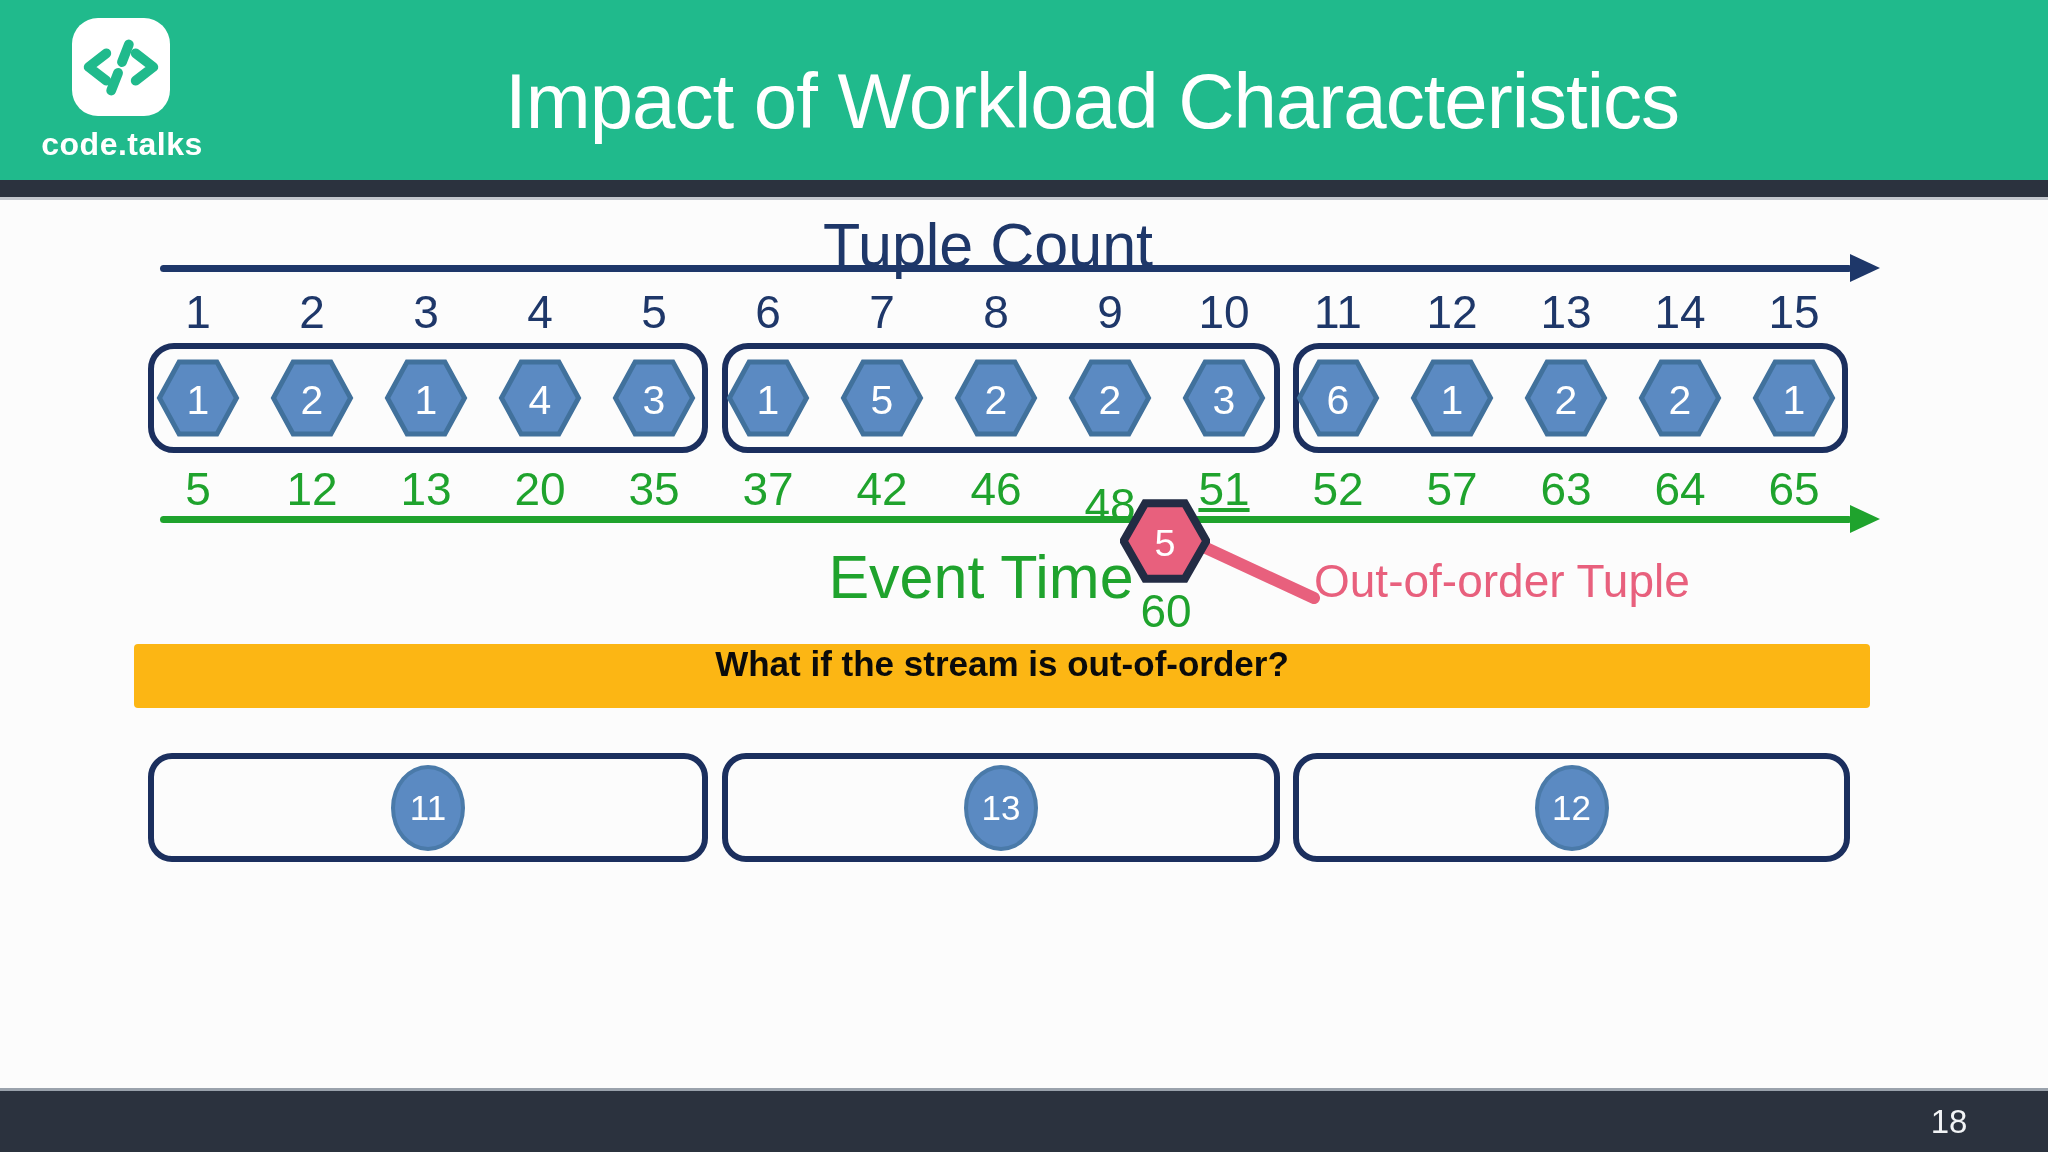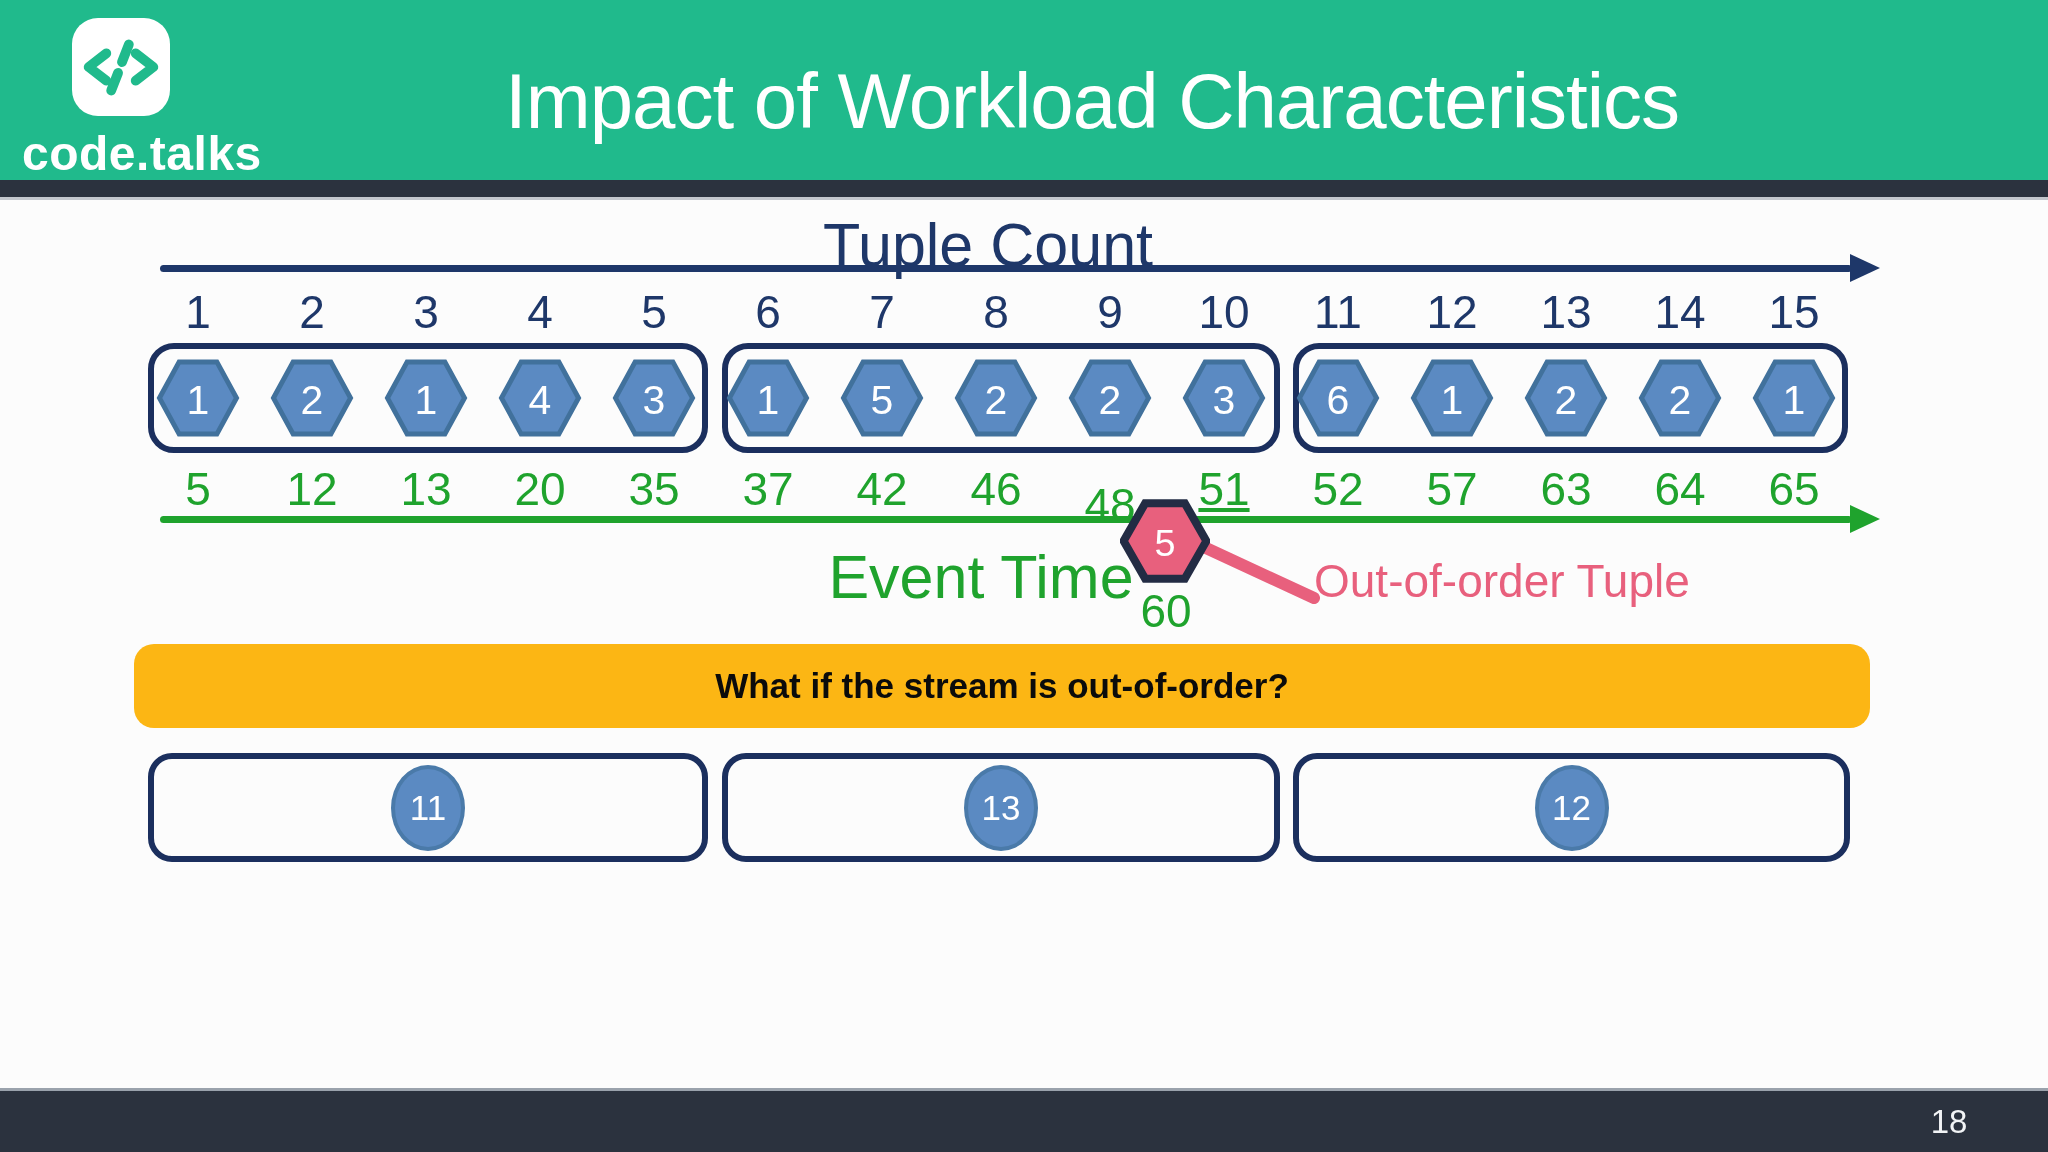--- a/index.html
+++ b/index.html
@@ -4,41 +4,41 @@
 <style>
   html,body{margin:0;padding:0;background:#888;}
   .slide{position:relative;width:2048px;height:1152px;background:#fcfcfc;overflow:hidden;
          font-family:"Liberation Sans",sans-serif;}
   
   .header{position:absolute;left:0;top:0;width:2048px;height:180px;background:var(--header_green,#20ba8c);}
   .band{position:absolute;left:0;top:180px;width:2048px;height:17px;background:var(--dark_bar,#2b323e);}
   .band-hairline{position:absolute;left:0;top:197px;width:2048px;height:3px;background:#c3c7cd;}
   .logo-box{position:absolute;left:72px;top:18px;width:98px;height:98px;background:#ffffff;border-radius:26px;}
   .logo-text{position:absolute;left:22px;top:126px;width:200px;text-align:center;color:#ffffff;
-             font-size:48px;font-weight:700;letter-spacing:0.5px;}
+             font-size:32px;font-weight:700;letter-spacing:0.5px;}
   .slide-title{position:absolute;left:1092px;top:56px;transform:translateX(-50%);color:#ffffff;
                font-size:78px;font-weight:400;letter-spacing:-1px;white-space:nowrap;}
   
   .axis-label{position:absolute;transform:translateX(-50%);font-size:61px;font-weight:500;white-space:nowrap;}
   .navy{color:var(--navy,#1e3769);}
   .green{color:var(--green,#1fa32d);}
   .pink{color:var(--pink,#e8607d);}
   .arrow-line{position:absolute;height:7px;border-radius:4px;}
   .arrow-head{position:absolute;width:0;height:0;border-top:14px solid transparent;border-bottom:14px solid transparent;}
   .tick{position:absolute;width:80px;text-align:center;font-size:46px;font-weight:500;}
   
   .group-box{position:absolute;top:343px;height:110px;border:6px solid var(--box_navy,#1b2f5e);
              border-radius:26px;box-sizing:border-box;background:transparent;}
   .hex{position:absolute;}
   
   .oo-time{position:absolute;left:1166px;top:584px;transform:translateX(-50%);font-size:46px;font-weight:500;}
   .oo-label{position:absolute;left:1314px;top:554px;font-size:46px;font-weight:500;white-space:nowrap;}
   
-  .banner{position:absolute;left:134px;top:644px;width:1736px;height:84px;background:var(--yellow,#fcb614);
-          border-radius:20px;display:flex;align-items:center;justify-content:center;}
+  .banner{position:absolute;left:134px;top:644px;width:1736px;height:64px;background:var(--yellow,#fcb614);
+          border-radius:4px;display:flex;align-items:flex-start;justify-content:center;}
   .banner-text{font-size:35px;font-weight:700;color:#0b0b0b;}
   
   .result-box{position:absolute;top:753px;height:109px;border:6px solid var(--box_navy,#1b2f5e);
               border-radius:24px;box-sizing:border-box;display:flex;align-items:center;justify-content:center;}
   .result-circle{width:74px;height:86px;border-radius:50%;background:var(--hex_fill,#5b8ac2);
                  border:4px solid #4a7aa9;box-sizing:border-box;display:flex;align-items:center;justify-content:center;}
   .result-circle span{color:#ffffff;font-size:35px;font-weight:500;}
   
   .footer-hairline{position:absolute;left:0;top:1088px;width:2048px;height:3px;background:#9aa2ac;}
   .footer{position:absolute;left:0;top:1091px;width:2048px;height:61px;background:var(--dark_bar,#2b323e);}

